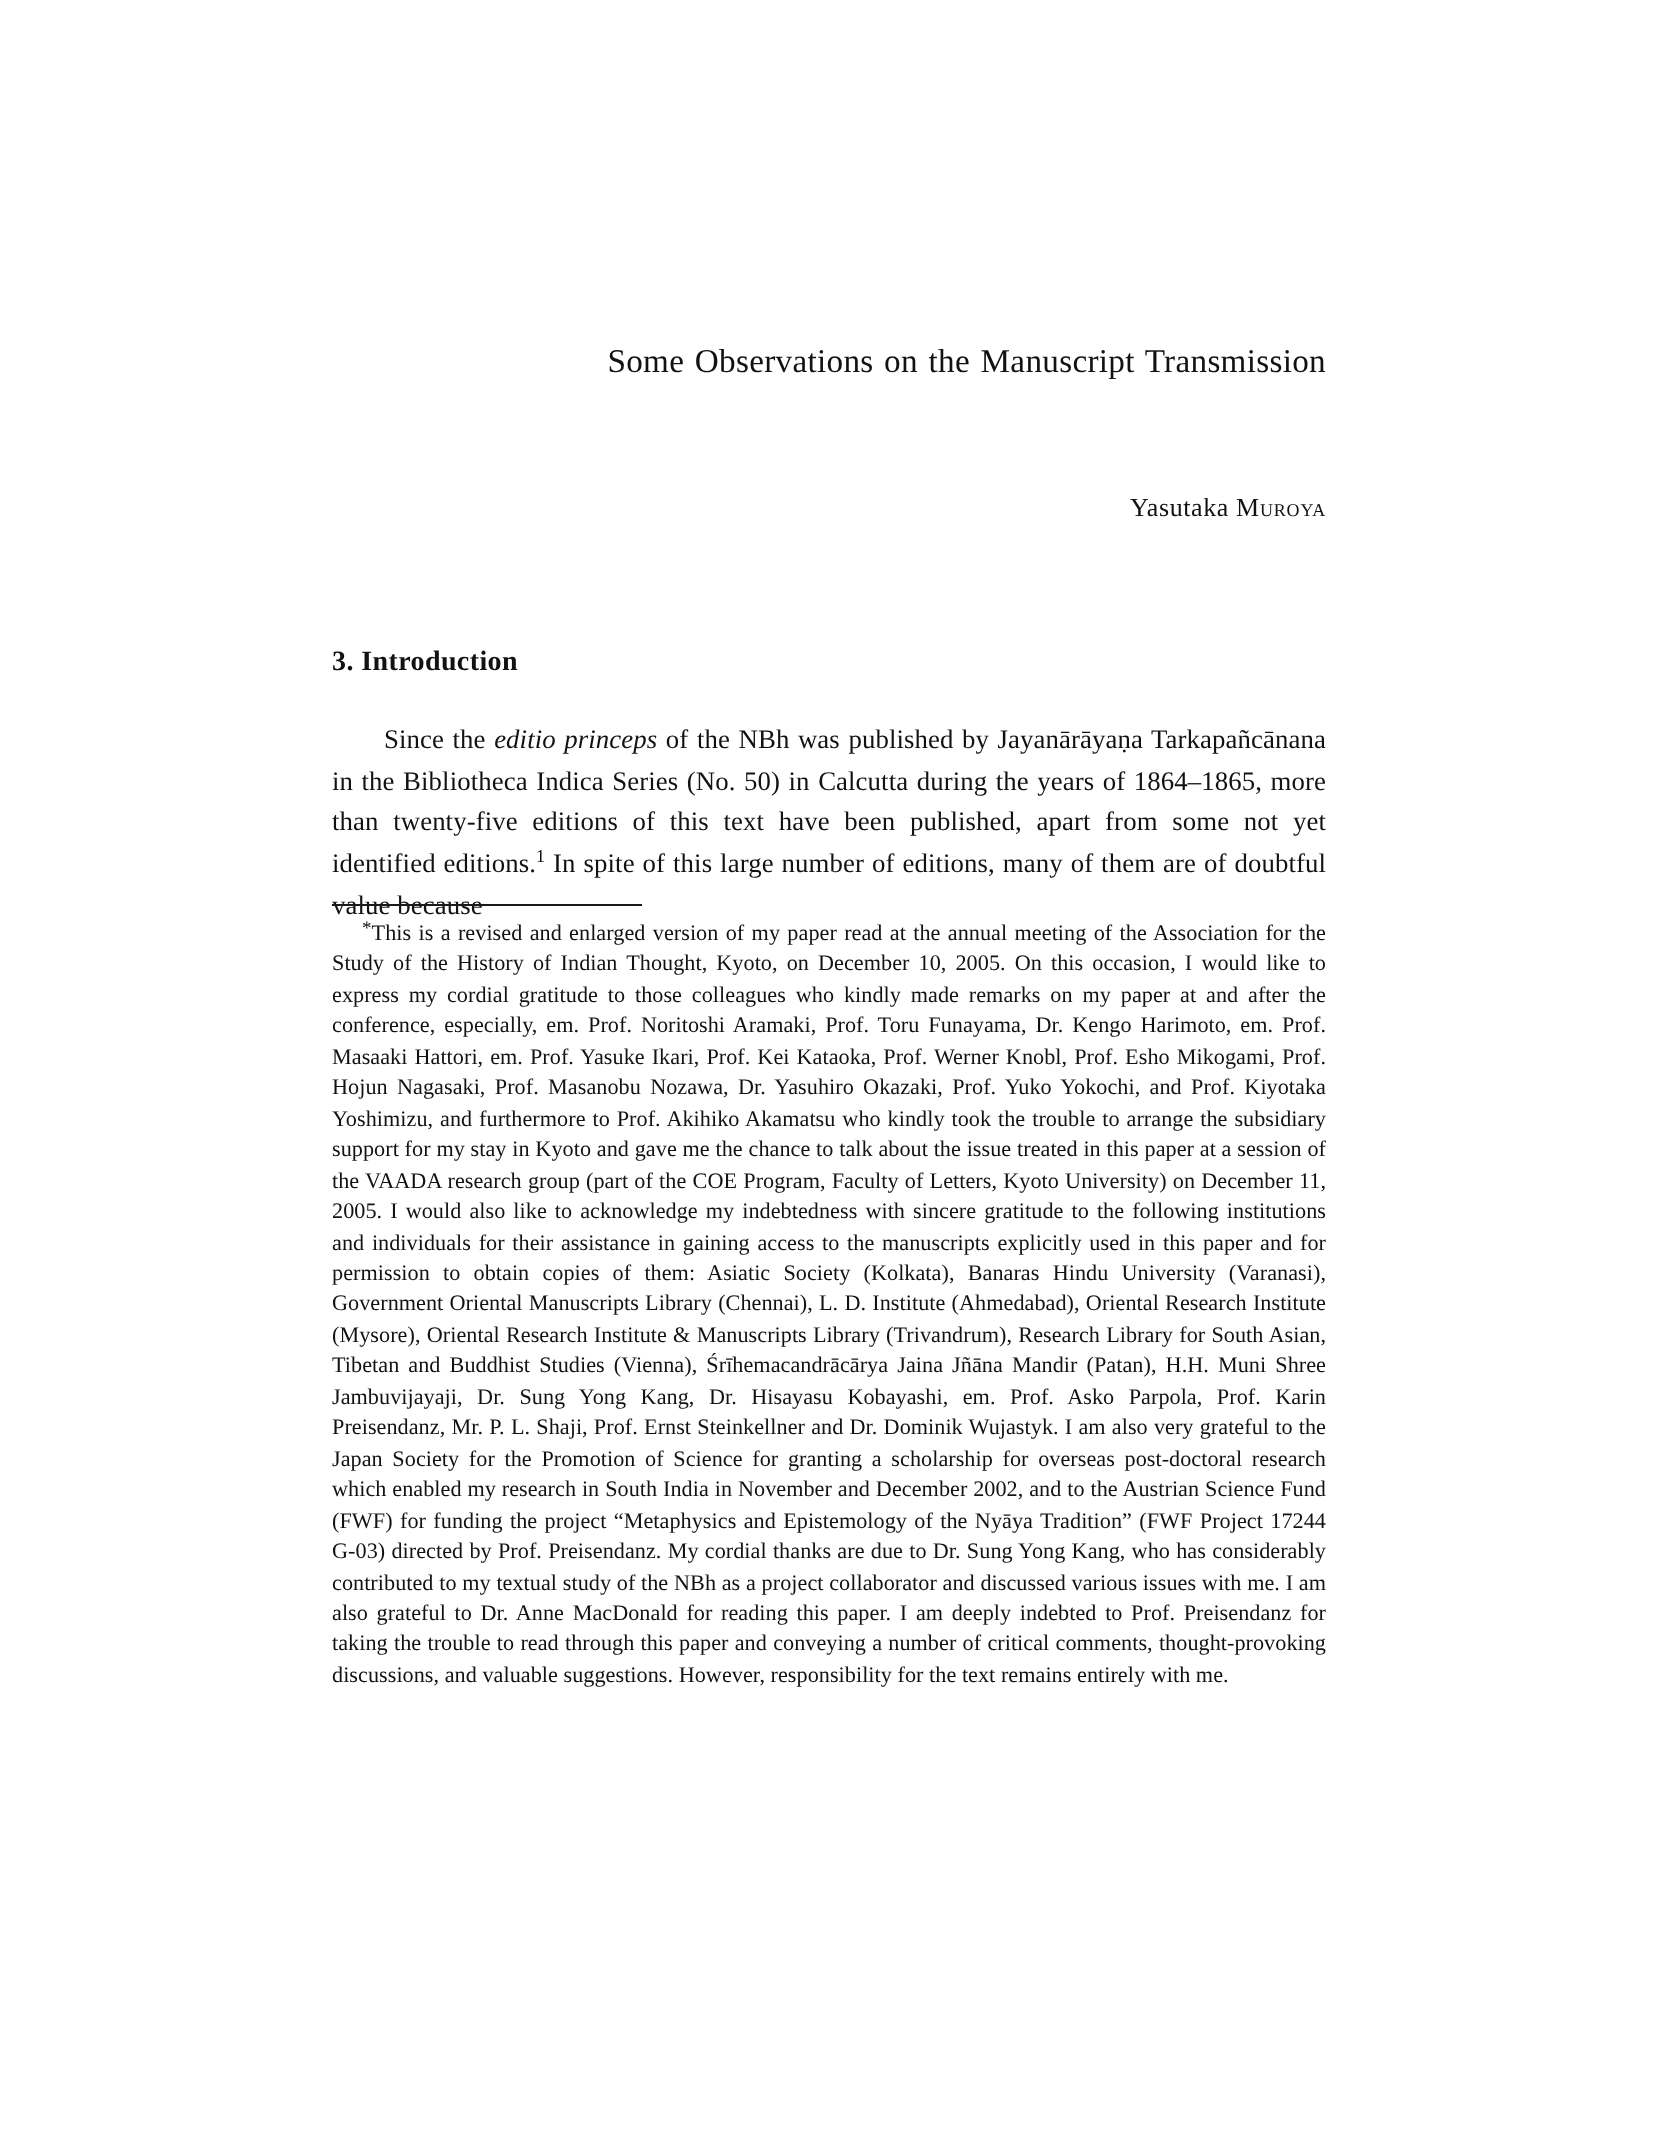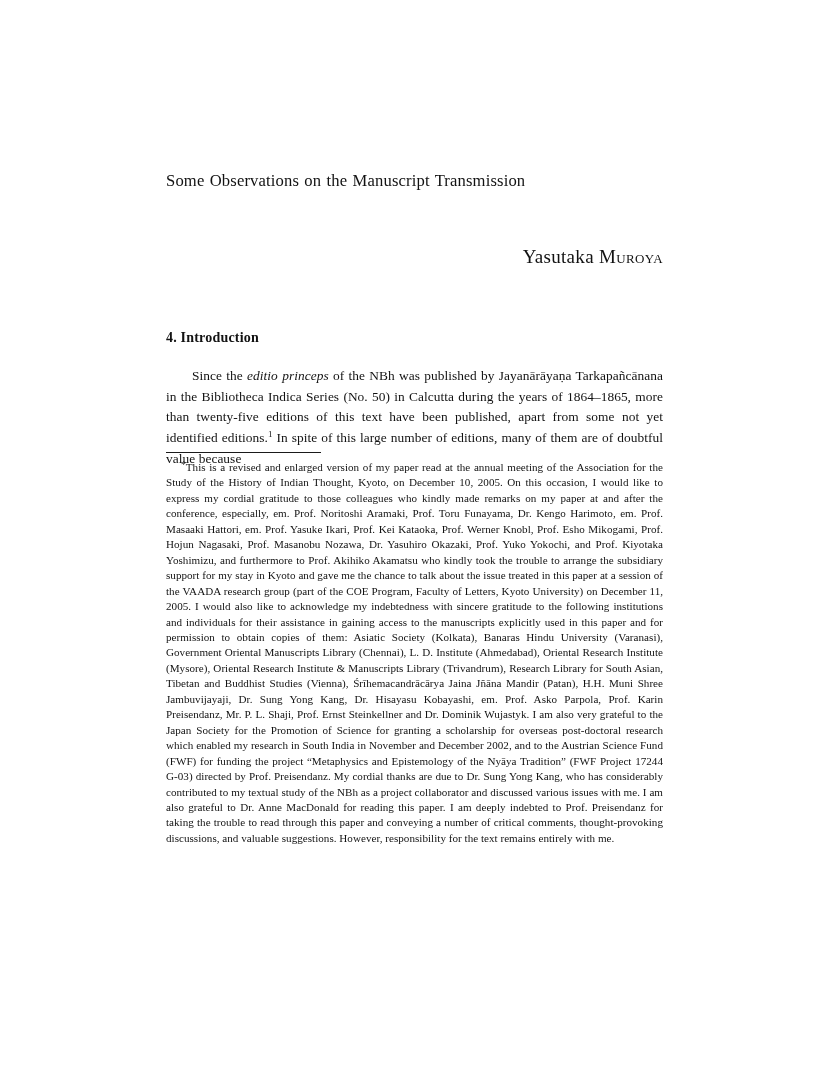--- a/index.html
+++ b/index.html
@@ -27,40 +27,40 @@
   .column {
     position: absolute;
     left: 166px;
     top: 0;
     width: 497px;
   }
 
   
   .title-block {
     margin-top: 168px;
-    text-align: left;
+    text-align: right;
     font-size: 16.6px;
     line-height: 25px;
     letter-spacing: 0.15px;
     word-spacing: 1px;
   }
   .title-line {
     display: block;
     white-space: pre;
   }
   .title-star {
     font-size: 11px;
     vertical-align: 3px;
   }
 
   
   .author-block {
     margin-top: 53px;
     text-align: right;
-    font-size: 19px;
+    font-size: 13px;
     letter-spacing: 0.3px;
   }
   .smallcaps {
     font-variant: small-caps;
     letter-spacing: 0.4px;
   }
 
   
   .section-heading {
     margin-top: 62px;
@@ -135,21 +135,21 @@
   <div class="column">
 
     <div class="title-block">
       <span class="title-line">Some Observations on the Manuscript Transmission</span>
     </div>
 
     <div class="author-block">
       <span>Yasutaka </span><span class="smallcaps">Muroya</span>
     </div>
 
-    <div class="section-heading">4. Introduction</div>
+    <div class="section-heading">3. Introduction</div>
 
     <p class="body-par"><span>Since the </span><i>editio princeps</i><span> of the NBh was published by Jayanārāyaṇa Tarkapañcānana in the Bibliotheca Indica Series (No. 50) in Calcutta during the years of 1864–1865, more than twenty-five editions of this text have been published, apart from some not yet identified editions.</span><sup class="fn-ref">1</sup><span> In spite of this large number of editions, many of them are of doubtful value because</span></p>
 
   </div>
 
   <div class="footnotes">
 
     <hr class="fn-rule">
 
     <p class="fn-par"><span class="fn-marker-star">*</span><span>This is a revised and enlarged version of my paper read at the annual meeting of the Association for the Study of the History of Indian Thought, Kyoto, on December 10, 2005. On this occasion, I would like to express my cordial gratitude to those colleagues who kindly made remarks on my paper at and after the conference, especially, em. Prof. Noritoshi Aramaki, Prof. Toru Funayama, Dr. Kengo Harimoto, em. Prof. Masaaki Hattori, em. Prof. Yasuke Ikari, Prof. Kei Kataoka, Prof. Werner Knobl, Prof. Esho Mikogami, Prof. Hojun Nagasaki, Prof. Masanobu Nozawa, Dr. Yasuhiro Okazaki, Prof. Yuko Yokochi, and Prof. Kiyotaka Yoshimizu, and furthermore to Prof. Akihiko Akamatsu who kindly took the trouble to arrange the subsidiary support for my stay in Kyoto and gave me the chance to talk about the issue treated in this paper at a session of the VAADA research group (part of the COE Program, Faculty of Letters, Kyoto University) on December 11, 2005. I would also like to acknowledge my indebtedness with sincere gratitude to the following institutions and individuals for their assistance in gaining access to the manuscripts explicitly used in this paper and for permission to obtain copies of them: Asiatic Society (Kolkata), Banaras Hindu University (Varanasi), Government Oriental Manuscripts Library (Chennai), L. D. Institute (Ahmedabad), Oriental Research Institute (Mysore), Oriental Research Institute &amp; Manuscripts Library (Trivandrum), Research Library for South Asian, Tibetan and Buddhist Studies (Vienna), Śrīhemacandrācārya Jaina Jñāna Mandir (Patan), H.H. Muni Shree Jambuvijayaji, Dr. Sung Yong Kang, Dr. Hisayasu Kobayashi, em. Prof. Asko Parpola, Prof. Karin Preisendanz, Mr. P. L. Shaji, Prof. Ernst Steinkellner and Dr. Dominik Wujastyk. I am also very grateful to the Japan Society for the Promotion of Science for granting a scholarship for overseas post-doctoral research which enabled my research in South India in November and December 2002, and to the Austrian Science Fund (FWF) for funding the project “Metaphysics and Epistemology of the Nyāya Tradition” (FWF Project 17244 G-03) directed by Prof. Preisendanz. My cordial thanks are due to Dr. Sung Yong Kang, who has considerably contributed to my textual study of the NBh as a project collaborator and discussed various issues with me. I am also grateful to Dr. Anne MacDonald for reading this paper. I am deeply indebted to Prof. Preisendanz for taking the trouble to read through this paper and conveying a number of critical comments, thought-provoking discussions, and valuable suggestions. However, responsibility for the text remains entirely with me.</span></p>

